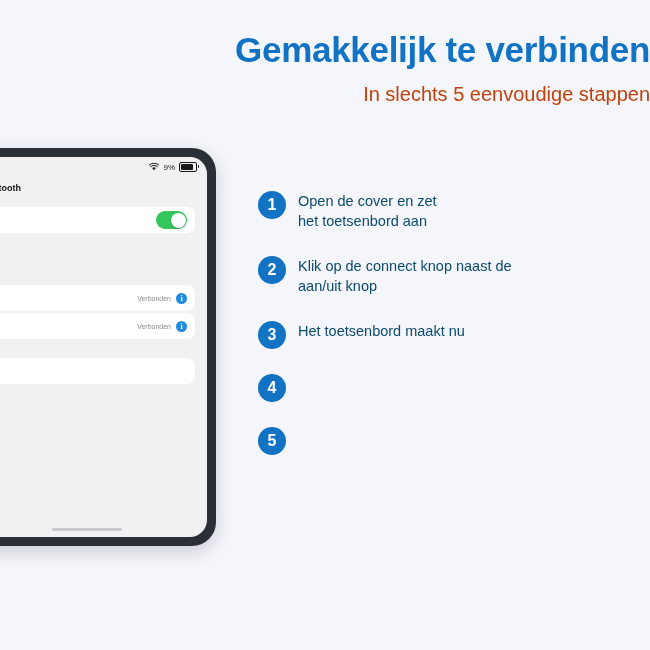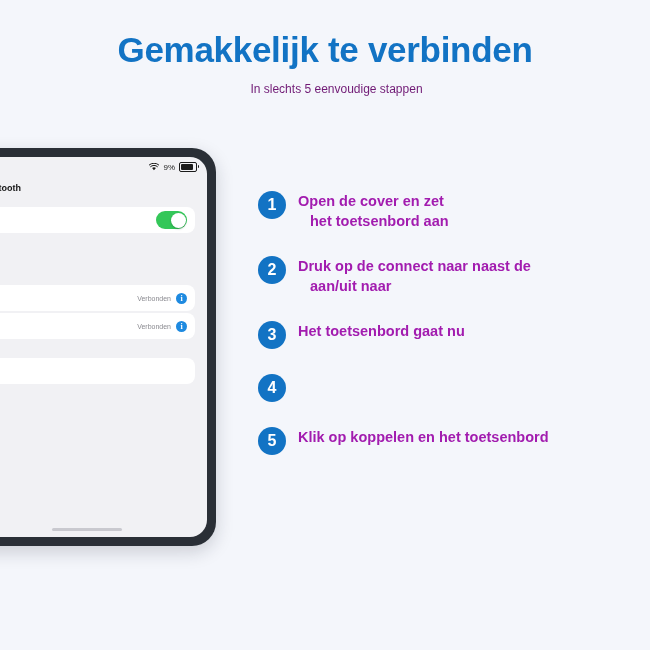--- a/index.html
+++ b/index.html
@@ -19,33 +19,33 @@
     inset: 0;
     background: #f4f6fb;
   }
 
   
   .header {
     position: absolute;
     top: 30px;
     left: 0;
     width: 650px;
-    text-align: center;
+    text-align: right;
   }
   .headline {
     font-size: 35px;
     font-weight: bold;
     color: #1273c4;
     letter-spacing: -0.3px;
     margin: 0;
     line-height: 1.15;
   }
   .subhead {
-    font-size: 12px;
-    color: #701a75;
+    font-size: 20px;
+    color: #c2410c;
     margin-top: 12px;
     line-height: 1.2;
     margin-left: 23px;
   }
 
   
   .tablet {
     position: absolute;
     left: -42px;
     top: 148px;
@@ -203,25 +203,25 @@
     font-size: 16px;
     font-weight: bold;
     display: flex;
     align-items: center;
     justify-content: center;
     margin-top: 1px;
   }
   .step-text {
     font-size: 14.5px;
     line-height: 1.35;
-    color: #a21caf;
-    font-weight: bold;
+    color: #0c4a6e;
+    font-weight: normal;
     padding-top: 2px;
   }
-  .step-text .l2 { display: block; margin-left: 12px; }
+  .step-text .l2 { display: block; }
 </style>
 </head>
 <body>
 
 <div class="page">
 
   <div class="header">
     <h1 class="headline">Gemakkelijk te verbinden</h1>
     <div class="subhead">In slechts 5 eenvoudige stappen</div>
   </div>
@@ -277,40 +277,39 @@
       <div class="step-num">1</div>
       <div class="step-text">
         <span class="l1">Open de cover en zet</span>
         <span class="l2">het toetsenbord aan</span>
       </div>
     </div>
 
     <div class="step">
       <div class="step-num">2</div>
       <div class="step-text">
-        <span class="l1">Druk op de connect naar naast de</span>
-        <span class="l2">aan/uit naar</span>
+        <span class="l1">Klik op de connect knop naast de</span>
+        <span class="l2">aan/uit knop</span>
       </div>
     </div>
 
     <div class="step">
       <div class="step-num">3</div>
       <div class="step-text">
-        <span class="l1">Het toetsenbord gaat nu</span>
+        <span class="l1">Het toetsenbord maakt nu</span>
       </div>
     </div>
 
     <div class="step">
       <div class="step-num">4</div>
       <div class="step-text">
       </div>
     </div>
 
     <div class="step">
       <div class="step-num">5</div>
       <div class="step-text">
-        <span class="l1">Klik op koppelen en het toetsenbord</span>
       </div>
     </div>
 
   </div>
 
 </div>
 
 </body></html>

